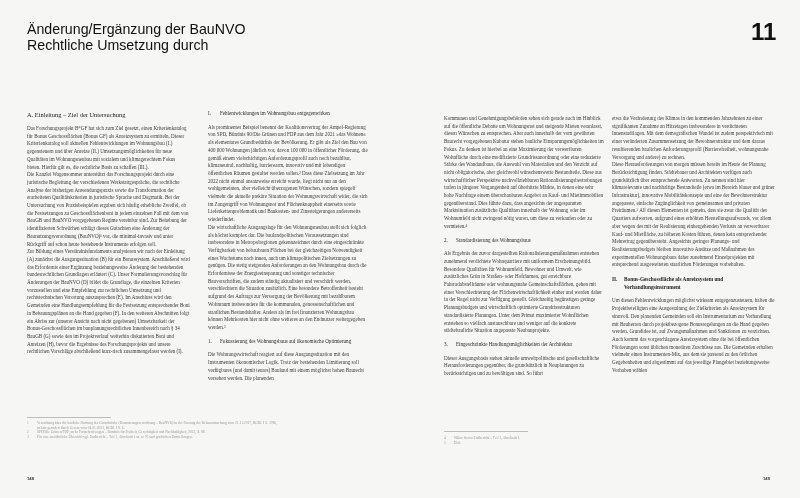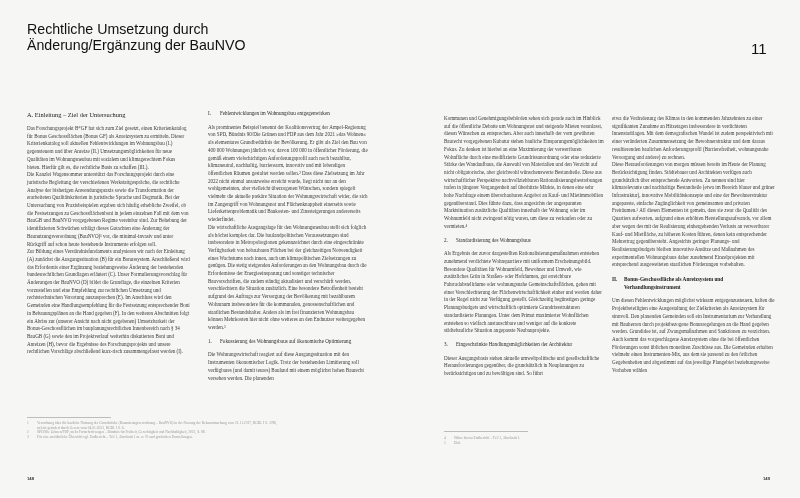--- a/index.html
+++ b/index.html
@@ -28,24 +28,24 @@
       font-size: 14.2px;
       line-height: 16px;
       color: #111;
       font-weight: normal;
       margin: 0;
     }
     .chapter-title span { display: block; }
     .chapter-number {
       position: absolute;
       left: 751px;
-      top: 38px;
+      top: 21px;
       font-family: "Liberation Sans", sans-serif;
-      font-weight: normal;
-      font-size: 15px;
+      font-weight: bold;
+      font-size: 24px;
       line-height: 22px;
       color: #111;
     }
     .col {
       position: absolute;
       top: 110px;
       font-family: "Liberation Serif", serif;
       font-size: 5.05px;
       line-height: 7.7px;
       color: #3a3a3a;
@@ -110,22 +110,22 @@
     }
     .page-num-left { left: 27px; }
     .page-num-right { left: 763px; }
   </style>
 </head>
 <body>
 
 <div class="spread">
 
   <h1 class="chapter-title">
+    <span>Änderung/Ergänzung der BauNVO</span>
     <span>Rechtliche Umsetzung durch</span>
-    <span>Änderung/Ergänzung der BauNVO</span>
   </h1>
   <div class="chapter-number">11</div>
 
   <div class="col col-1">
     <div class="sec-a">A.  Einleitung – Ziel der Untersuchung</div>
     <p>Das Forschungsprojekt B*GF hat sich zum Ziel gesetzt, einen Kriterienkatalog für Bonus Geschossflächen (Bonus GF) als Anreizsystem zu ermitteln. Dieser Kriterienkatalog soll aktuellen Fehlentwicklungen im Wohnungsbau (I.) gegensteuern und über Anreize (II.) Umsetzungsmöglichkeiten für neue Qualitäten im Wohnungsneubau mit sozialem und klimagerechtem Fokus bieten. Hierfür gilt es, die rechtliche Basis zu schaffen (III.).</p>
     <p>Die Kanzlei Wagensommer unterstützt das Forschungsprojekt durch eine juristische Begleitung der verschiedenen Werkstattgespräche, die rechtliche Analyse der bisherigen Anwendungspraxis sowie die Transformation der erarbeiteten Qualitätskriterien in juristische Sprache und Dogmatik. Bei der Untersuchung von Praxisbeispielen ergaben sich häufig erhebliche Zweifel, ob die Festsetzungen zu Geschossflächenboni in jedem einzelnen Fall mit dem von BauGB und BauNVO vorgegebenen Regime vereinbar sind. Zur Behebung der identifizierten Schwächen schlägt dieses Gutachten eine Änderung der Baunutzungsverordnung (BauNVO)¹ vor, die minimal-invasiv und unter Rückgriff auf schon heute bestehende Instrumente erfolgen soll.</p>
     <p>Zur Bildung eines Verständnisfundaments analysieren wir nach der Einleitung (A) zunächst die Ausgangssituation (B) für ein Bonussystem. Anschließend wird das Erfordernis einer Ergänzung beziehungsweise Änderung der bestehenden bundesrechtlichen Grundlagen erläutert (C). Unser Formulierungsvorschlag für Änderungen der BauNVO (D) bildet die Grundlage, die einzelnen Kriterien vorzustellen und eine Empfehlung zur rechtlichen Umsetzung und rechtstechnischen Verortung auszusprechen (E). Im Anschluss wird den Gemeinden eine Handlungsempfehlung für die Festsetzung entsprechender Boni in Bebauungsplänen an die Hand gegeben (F). In den weiteren Abschnitten folgt ein Abriss zur (unserer Ansicht nach nicht gegebenen) Umsetzbarkeit der Bonus-Geschossflächen im bauplanungsrechtlichen Innenbereich nach § 34 BauGB (G) sowie den im Projektverlauf weiterhin diskutierten Boni und Anreizen (H), bevor die Ergebnisse des Forschungsprojekts und unsere rechtlichen Vorschläge abschließend kurz-risch zusammengefasst werden (I).</p>
   </div>
 

